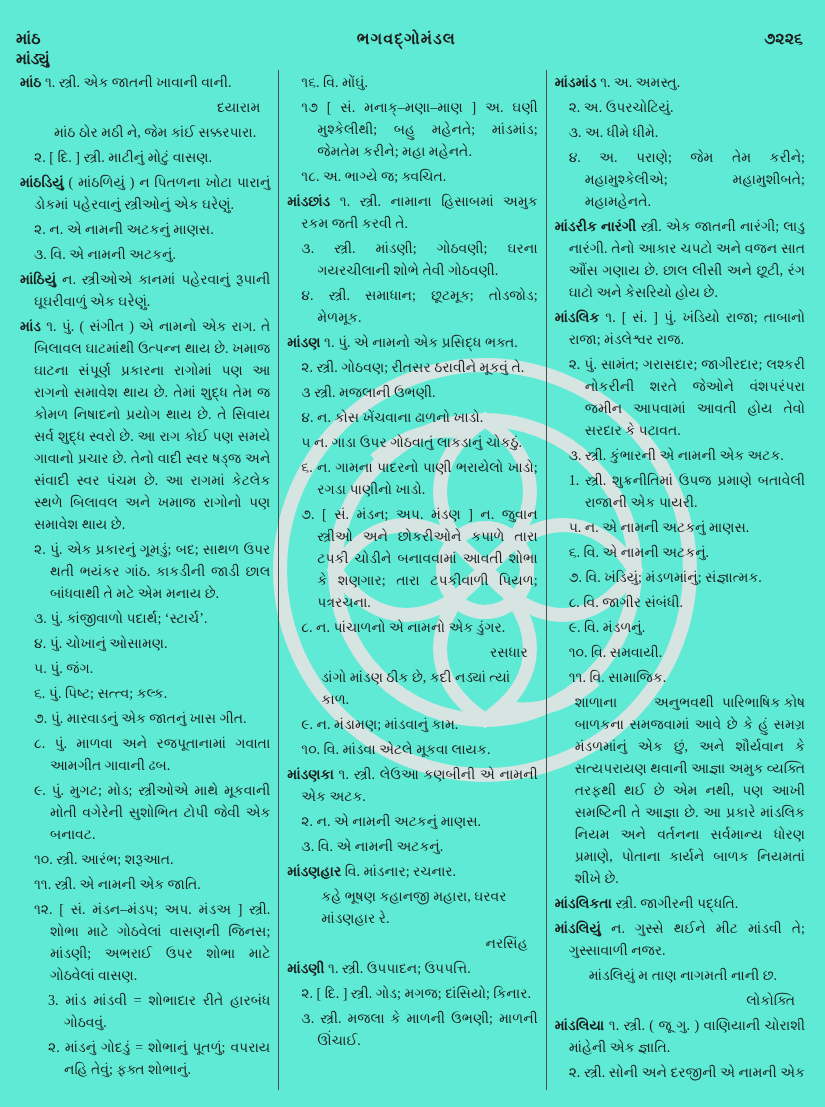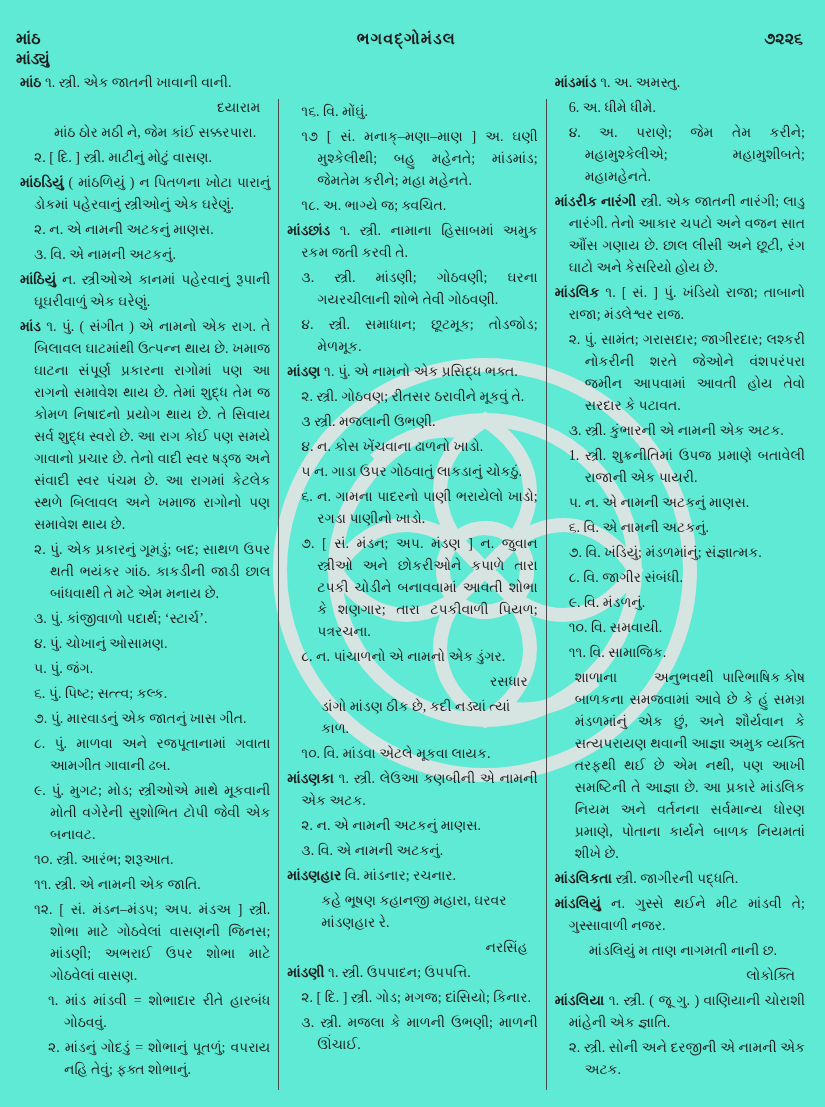--- a/index.html
+++ b/index.html
@@ -36,21 +36,21 @@
     height:1020px;
     overflow:hidden;
   }
   .col{
     flex:1 1 0;
     padding:2px 8px 0 8px;
     font-size:14px;
     line-height:22px;
     overflow:hidden;
   }
-  .col.mid{border-left:1px solid #4a4a4a;border-right:1px solid #4a4a4a;margin-top:29px;}
+  .col.mid{border-left:1px solid #4a4a4a;border-right:1px solid #4a4a4a;}
   .col p{margin:0 0 3px 0;}
   .headword{font-weight:bold;}
   .b-entry{padding-left:14px;text-indent:-14px;text-align:justify;}
   .b-sense{padding-left:30px;text-indent:-16px;text-align:justify;}
   .b-sub{padding-left:44px;text-indent:-16px;text-align:justify;}
   .b-quote{padding-left:34px;}
   .b-attr{text-align:right;padding-right:10px;}
   .b-quote_attr{padding-left:20px;text-align:justify;}
   .attr-inline{float:right;padding-left:8px;}
 </style>
@@ -97,54 +97,56 @@
         <p class="line b-sense"><span>૩. પું. કાંજીવાળો પદાર્થ; ‘સ્ટાર્ચ’.</span></p>
         <p class="line b-sense"><span>૪. પું. ચોખાનું ઓસામણ.</span></p>
         <p class="line b-sense"><span>૫. પું. જંગ.</span></p>
         <p class="line b-sense"><span>૬. પું. પિષ્ટ; સત્ત્વ; કલ્ક.</span></p>
         <p class="line b-sense"><span>૭. પું. મારવાડનું એક જાતનું ખાસ ગીત.</span></p>
         <p class="line b-sense"><span>૮. પું. માળવા અને રજપૂતાનામાં ગવાતા આમગીત ગાવાની ઢબ.</span></p>
         <p class="line b-sense"><span>૯. પું. મુગટ; મોડ; સ્ત્રીઓએ માથે મૂકવાની મોતી વગેરેની સુશોભિત ટોપી જેવી એક બનાવટ.</span></p>
         <p class="line b-sense"><span>૧૦. સ્ત્રી. આરંભ; શરૂઆત.</span></p>
         <p class="line b-sense"><span>૧૧. સ્ત્રી. એ નામની એક જાતિ.</span></p>
         <p class="line b-sense"><span>૧૨. [ સં. મંડન–મંડપ; અપ. મંડઅ ] સ્ત્રી. શોભા માટે ગોઠવેલાં વાસણની જિનસ; માંડણી; અભરાઈ ઉપર શોભા માટે ગોઠવેલાં વાસણ.</span></p>
-        <p class="line b-sub"><span>૧. માંડ માંડવી = શોભાદાર રીતે હારબંધ ગોઠવવું.</span></p>
+        <p class="line b-sub"><span>3. માંડ માંડવી = શોભાદાર રીતે હારબંધ ગોઠવવું.</span></p>
         <p class="line b-sub"><span>૨. માંડનું ગોદડું = શોભાનું પૂતળું; વપરાય નહિ તેવું; ફક્ત શોભાનું.</span></p>
       </div>
     <div class="col mid">
         <p class="line b-sense"><span>૧૬. વિ. મોંઘું.</span></p>
         <p class="line b-sense"><span>૧૭ [ સં. મનાક્–મણા–માણ ] અ. ઘણી મુશ્કેલીથી; બહુ મહેનતે; માંડમાંડ; જેમતેમ કરીને; મહા મહેનતે.</span></p>
         <p class="line b-sense"><span>૧૮. અ. ભાગ્યે જ; ક્વચિત.</span></p>
         <p class="line b-entry"><b class="headword">માંડછાંડ</b> <span>૧. સ્ત્રી. નામાના હિસાબમાં અમુક રકમ જતી કરવી તે.</span></p>
         <p class="line b-sense"><span>૩. સ્ત્રી. માંડણી; ગોઠવણી; ઘરના ગયરચીલાની શોભે તેવી ગોઠવણી.</span></p>
         <p class="line b-sense"><span>૪. સ્ત્રી. સમાધાન; છૂટમૂક; તોડજોડ; મેળમૂક.</span></p>
         <p class="line b-entry"><b class="headword">માંડણ</b> <span>૧. પું. એ નામનો એક પ્રસિદ્ધ ભક્ત.</span></p>
         <p class="line b-sense"><span>૨. સ્ત્રી. ગોઠવણ; રીતસર ઠરાવીને મૂકવું તે.</span></p>
         <p class="line b-sense"><span>૩ સ્ત્રી. મજલાની ઉભણી.</span></p>
         <p class="line b-sense"><span>૪. ન. કોસ ખેંચવાના ઢાળનો ખાડો.</span></p>
         <p class="line b-sense"><span>૫ ન. ગાડા ઉપર ગોઠવાતું લાકડાનું ચોકઠું.</span></p>
         <p class="line b-sense"><span>૬. ન. ગામના પાદરનો પાણી ભરાયેલો ખાડો; રગડા પાણીનો ખાડો.</span></p>
         <p class="line b-sense"><span>૭. [ સં. મંડન; અપ. મંડણ ] ન. જુવાન સ્ત્રીઓ અને છોકરીઓને કપાળે તારા ટપકી ચોડીને બનાવવામાં આવતી શોભા કે શણગાર; તારા ટપકીવાળી પિયળ; પત્રરચના.</span></p>
         <p class="line b-sense"><span>૮. ન. પાંચાળનો એ નામનો એક ડુંગર.</span></p>
         <p class="line b-attr"><span>રસધાર</span></p>
         <p class="line b-quote"><span>ડાંગો માંડણ ઠીક છે, કદી નડ્યાં ત્યાં કાળ.</span></p>
+        <p class="line b-sense"><span>૯. ન. મંડામણ; માંડવાનું કામ.</span></p>
         <p class="line b-sense"><span>૧૦. વિ. માંડવા એટલે મૂકવા લાયક.</span></p>
         <p class="line b-entry"><b class="headword">માંડણકા</b> <span>૧. સ્ત્રી. લેઉઆ કણબીની એ નામની એક અટક.</span></p>
         <p class="line b-sense"><span>૨. ન. એ નામની અટકનું માણસ.</span></p>
         <p class="line b-sense"><span>૩. વિ. એ નામની અટકનું.</span></p>
         <p class="line b-entry"><b class="headword">માંડણહાર</b> <span>વિ. માંડનાર; રચનાર.</span></p>
         <p class="line b-quote"><span>કહે ભૂષણ કહાનજી મહારા, ઘરવર માંડણહાર રે.</span></p>
         <p class="line b-attr"><span>નરસિંહ</span></p>
         <p class="line b-entry"><b class="headword">માંડણી</b> <span>૧. સ્ત્રી. ઉપપાદન; ઉપપત્તિ.</span></p>
         <p class="line b-sense"><span>૨. [ દિ. ] સ્ત્રી. ગોડ; મગજ; દાંસિયો; કિનાર.</span></p>
         <p class="line b-sense"><span>૩. સ્ત્રી. મજલા કે માળની ઉભણી; માળની ઊંચાઈ.</span></p>
       </div>
     <div class="col">
         <p class="line b-entry"><b class="headword">માંડમાંડ</b> <span>૧. અ. અમસ્તુ.</span></p>
-        <p class="line b-sense"><span>6. અ. ધીમે ધીમે.</span></p>
+        <p class="line b-sense"><span>૨. અ. ઉપરચોટિયું.</span></p>
+        <p class="line b-sense"><span>૩. અ. ધીમે ધીમે.</span></p>
         <p class="line b-sense"><span>૪. અ. પરાણે; જેમ તેમ કરીને; મહામુશ્કેલીએ; મહામુશીબતે; મહામહેનતે.</span></p>
         <p class="line b-entry"><b class="headword">માંડરીક નારંગી</b> <span>સ્ત્રી. એક જાતની નારંગી; લાડુ નારંગી. તેનો આકાર ચપટો અને વજન સાત ઔંસ ગણાય છે. છાલ લીસી અને છૂટી, રંગ ઘાટો અને કેસરિયો હોય છે.</span></p>
         <p class="line b-entry"><b class="headword">માંડલિક</b> <span>૧. [ સં. ] પું. ખંડિયો રાજા; તાબાનો રાજા; મંડલેશ્વર રાજ.</span></p>
         <p class="line b-sense"><span>૨. પું. સામંત; ગરાસદાર; જાગીરદાર; લશ્કરી નોકરીની શરતે જેઓને વંશપરંપરા જમીન આપવામાં આવતી હોય તેવો સરદાર કે પટાવત.</span></p>
         <p class="line b-sense"><span>૩. સ્ત્રી. કુંભારની એ નામની એક અટક.</span></p>
         <p class="line b-sense"><span>1. સ્ત્રી. શુક્રનીતિમાં ઉપજ પ્રમાણે બતાવેલી રાજાની એક પાયરી.</span></p>
         <p class="line b-sense"><span>૫. ન. એ નામની અટકનું માણસ.</span></p>
         <p class="line b-sense"><span>૬. વિ. એ નામની અટકનું.</span></p>
         <p class="line b-sense"><span>૭. વિ. ખંડિયું; મંડળમાંનું; સંજ્ઞાત્મક.</span></p>
         <p class="line b-sense"><span>૮. વિ. જાગીર સંબંધી.</span></p>

